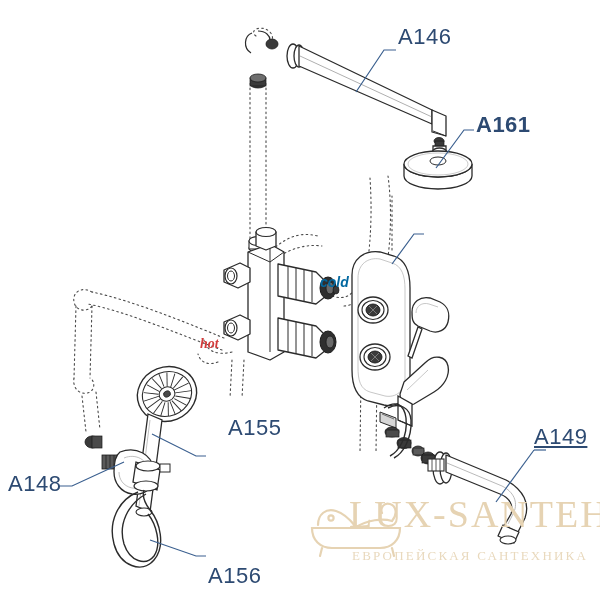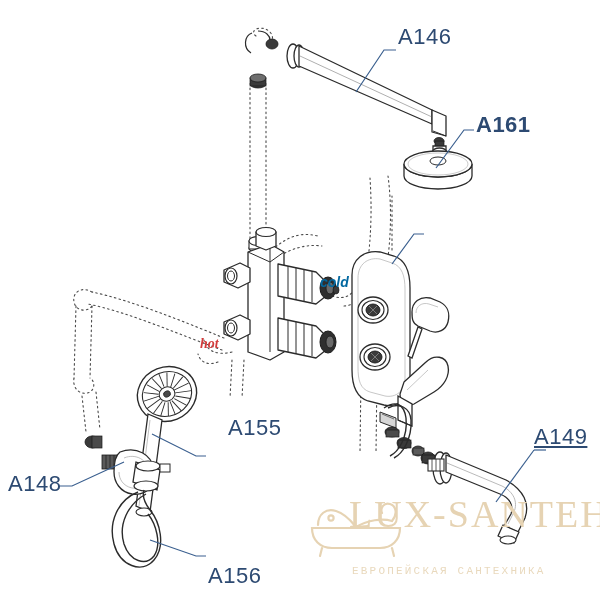--- a/index.html
+++ b/index.html
@@ -40,25 +40,24 @@
     position:absolute;
     color:#e6d3b3;
     font-family:"Liberation Serif", serif;
     font-size:38px;
     letter-spacing:2px;
     white-space:nowrap;
   }
   .wm-sub{
     position:absolute;
     color:#e9d9bd;
-    font-family:Liberation Mono, monospace;
-    font-size:11px;
+    font-family:Liberation Serif, serif;
+    font-size:13px;
     letter-spacing:2.2px;
     white-space:nowrap;
-    margin-top:17px;
   }
 </style>
 </head>
 <body>
 
 <div id="stage">
 
 <svg width="600" height="600" viewBox="0 0 600 600" style="position:absolute;left:0;top:0;">
 
   <defs>

